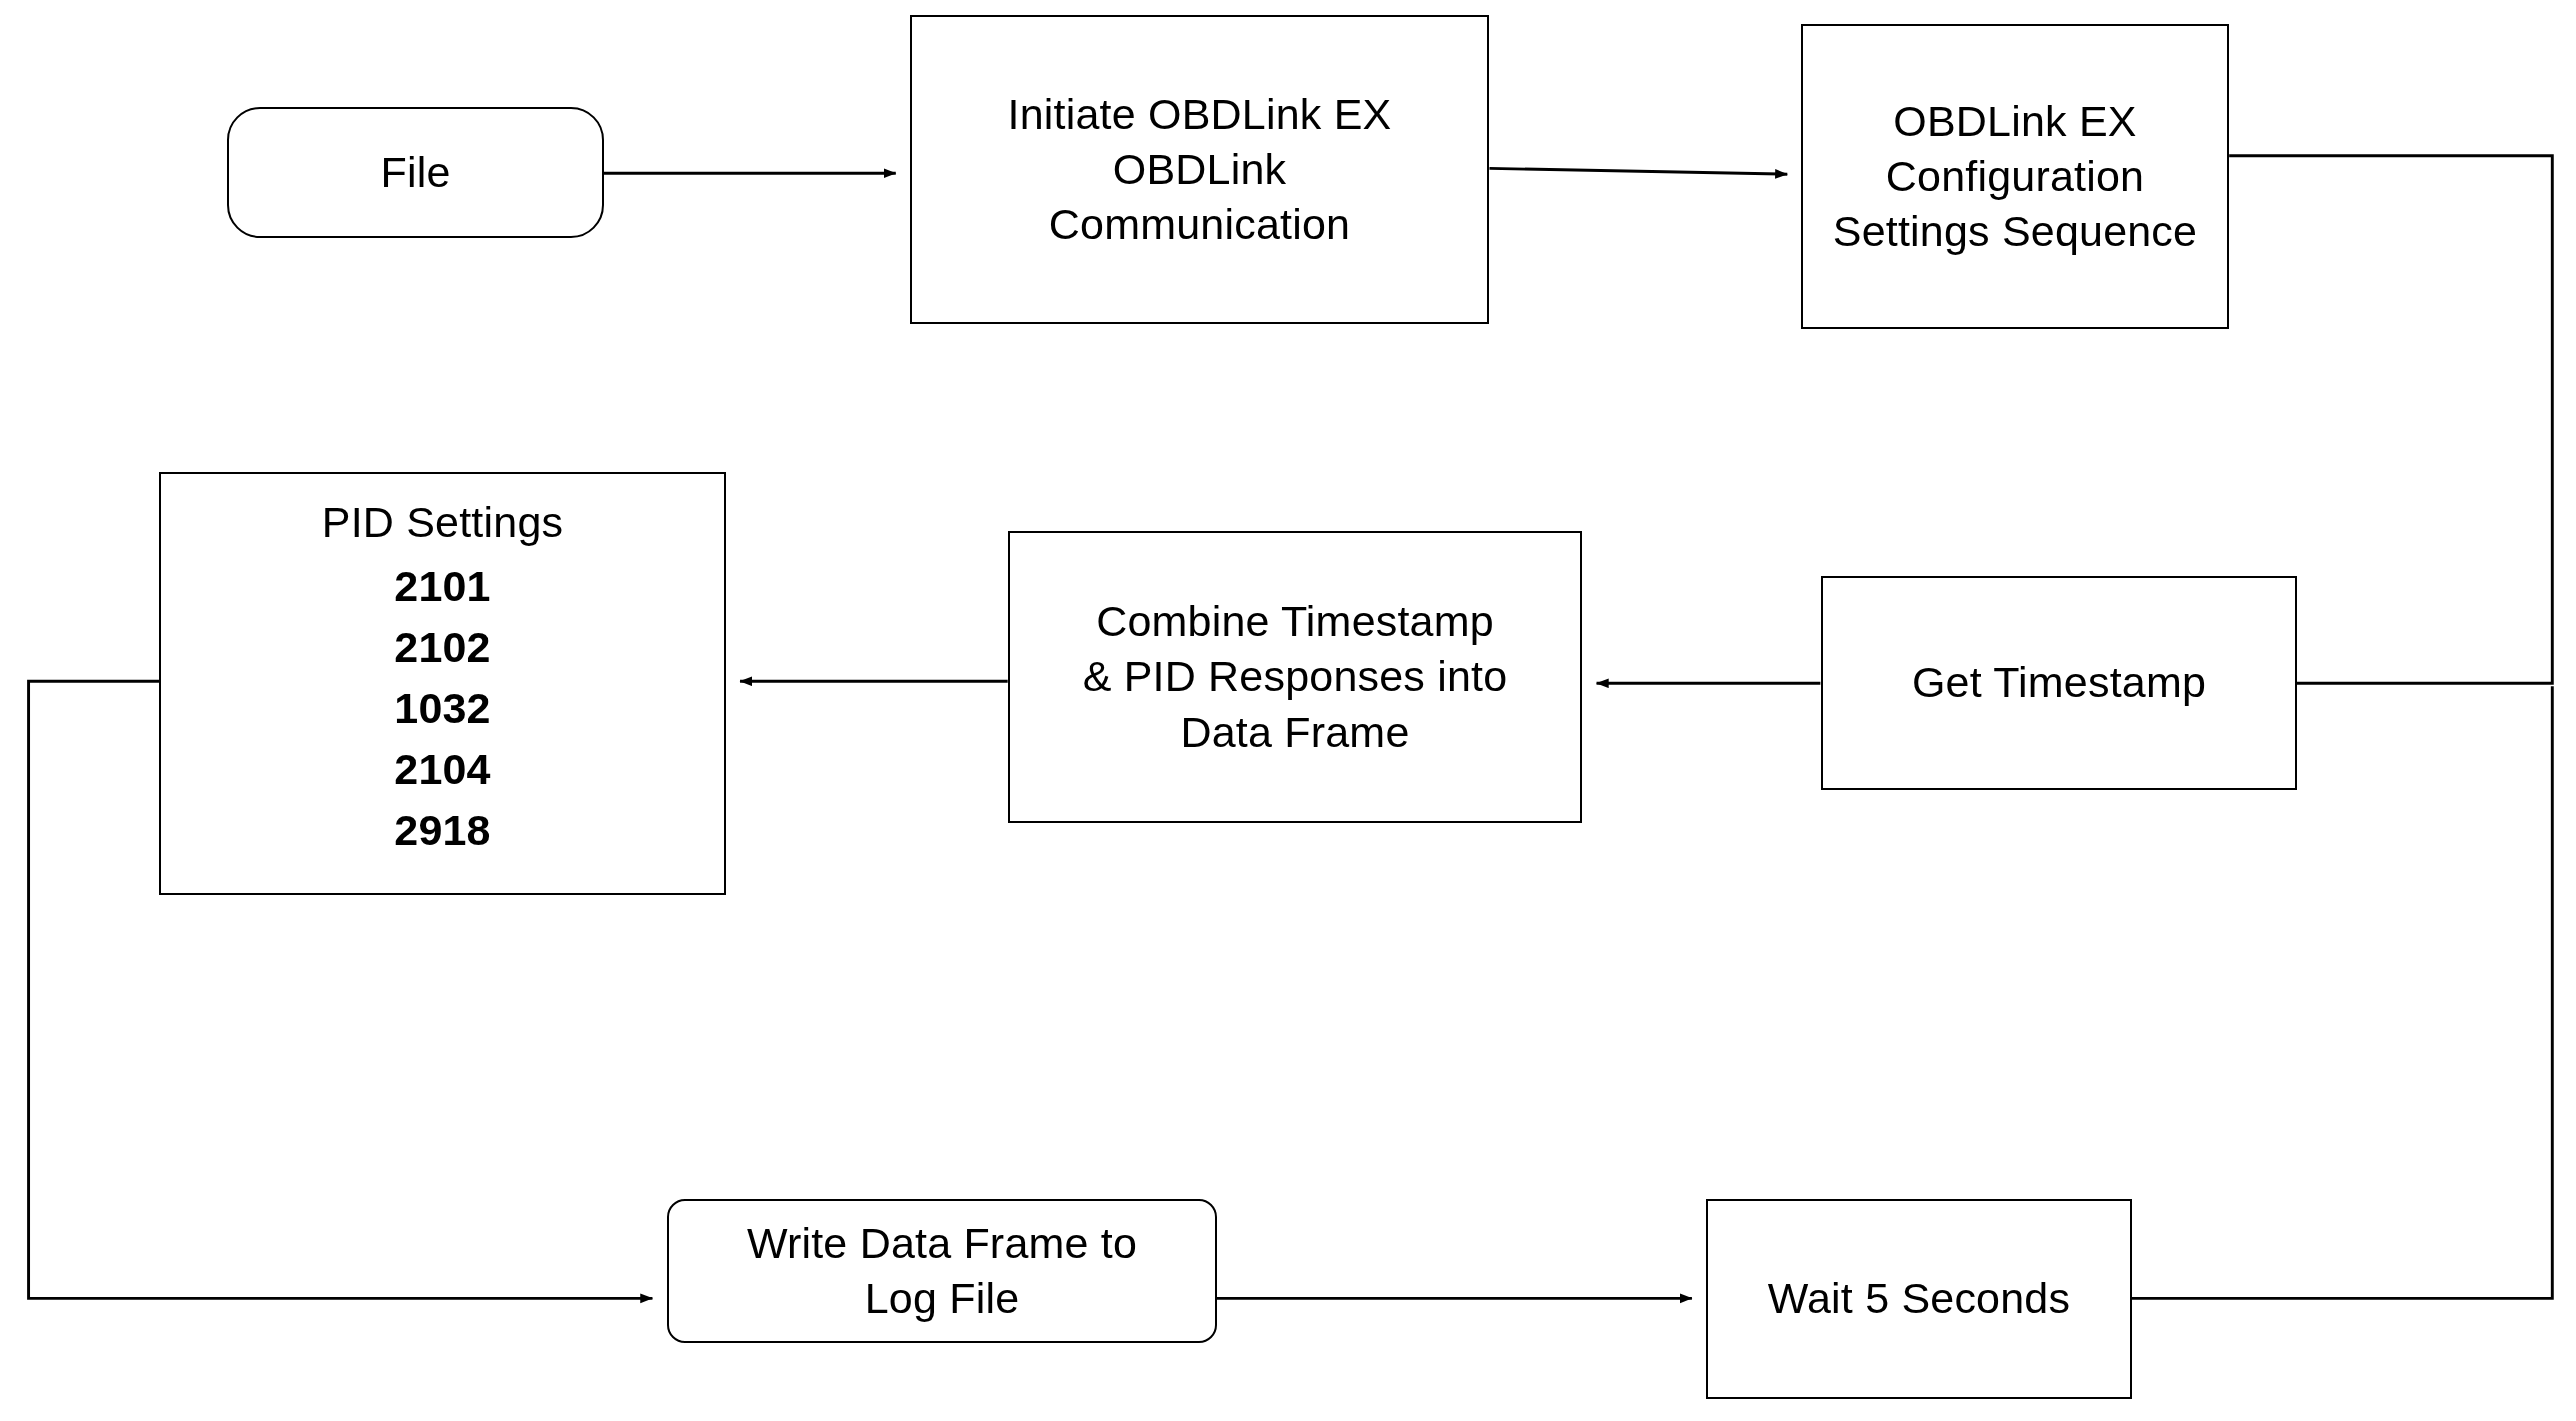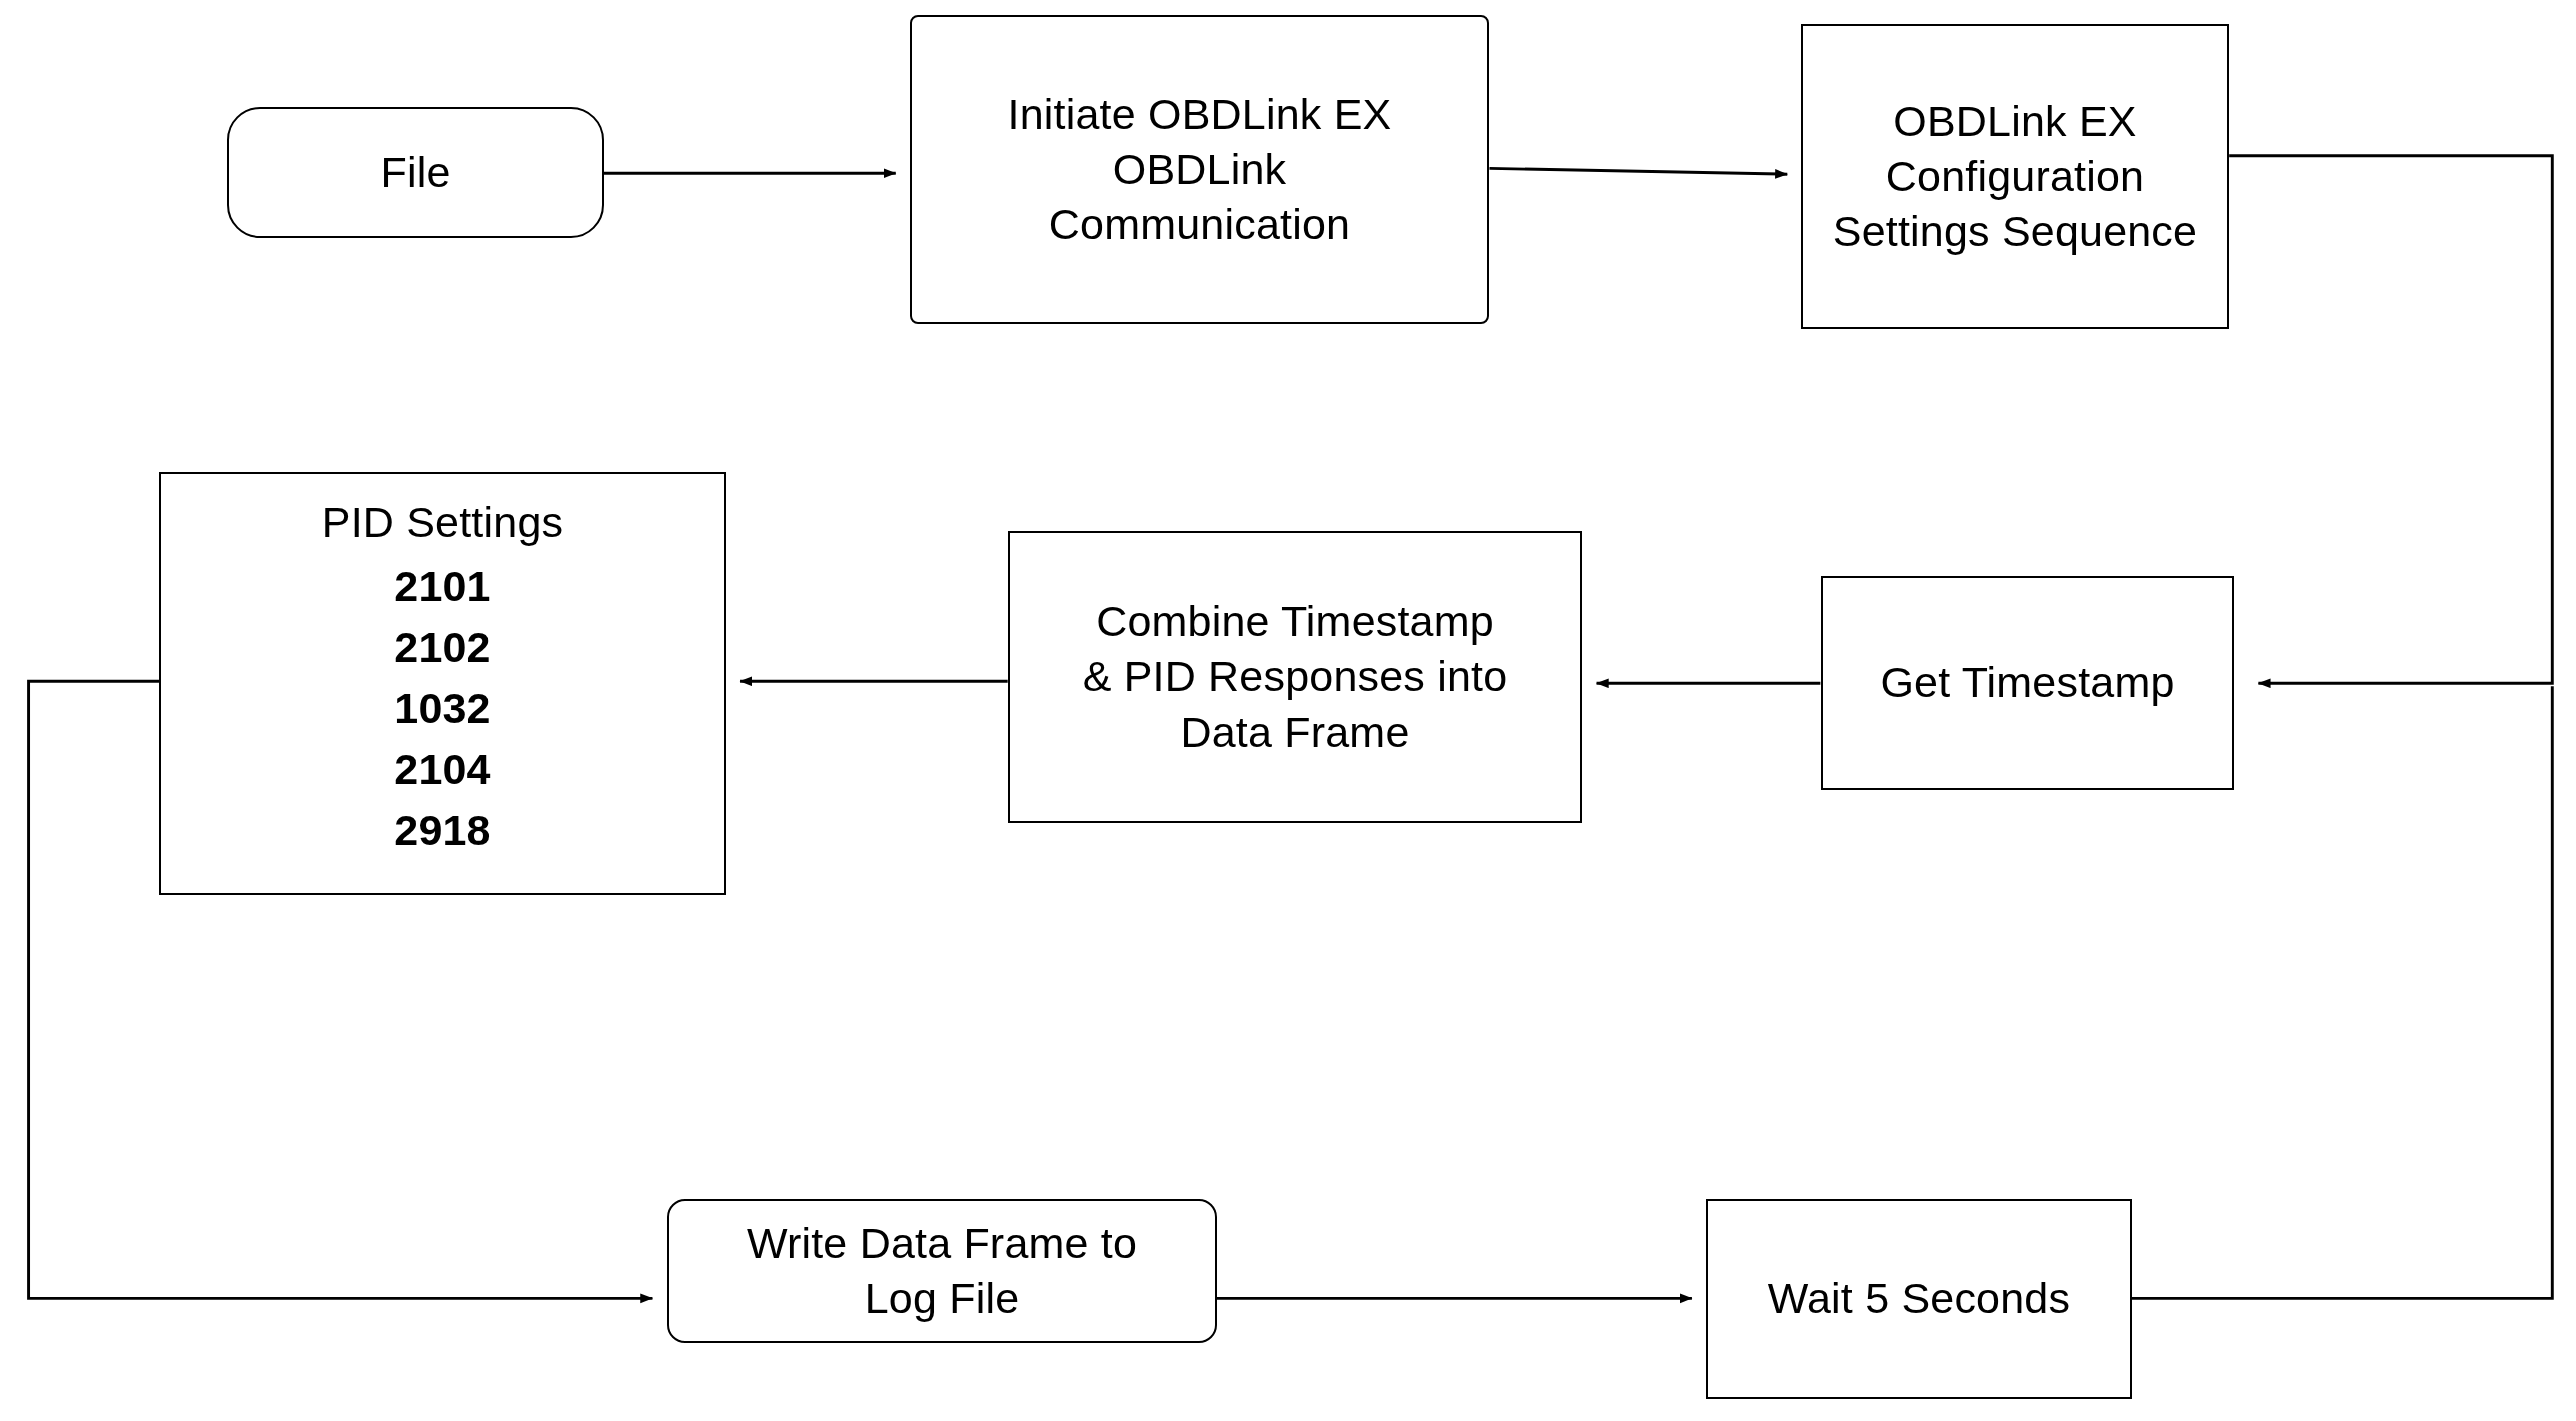--- a/index.html
+++ b/index.html
@@ -108,33 +108,33 @@
 
     <g>
       <path d="M1250,1334 L1738,1334" stroke="#000000" stroke-width="3" fill="none" marker-end="url(#arrowRight)"></path>
     </g>
   </svg>
 
   <div class="node terminator" style="left:227px; top:107px; width:377px; height:131px;">
     <span class="line">File</span>
   </div>
 
-  <div class="node" style="left:910px; top:14.6px; width:579px; height:309px;border-radius:8px;">
+  <div class="node" style="left:910px; top:14.6px; width:579px; height:309px;">
     <span class="line">Initiate OBDLink EX</span>
     <span class="line">OBDLink</span>
     <span class="line">Communication</span>
   </div>
 
   <div class="node" style="left:1801px; top:24px; width:428px; height:305px;">
     <span class="line">OBDLink EX</span>
     <span class="line">Configuration</span>
     <span class="line">Settings Sequence</span>
   </div>
 
-  <div class="node" style="left:1821px; top:576px; width:413px; height:214px;">
+  <div class="node" style="left:1821px; top:576px; width:476px; height:214px;">
     <span class="line">Get Timestamp</span>
   </div>
 
   <div class="node" style="left:1008px; top:531px; width:574px; height:292px;">
     <span class="line">Combine Timestamp</span>
     <span class="line">&amp; PID Responses into</span>
     <span class="line">Data Frame</span>
   </div>
 
   <div class="node pid-box" style="left:159px; top:472px; width:567px; height:423px;">

